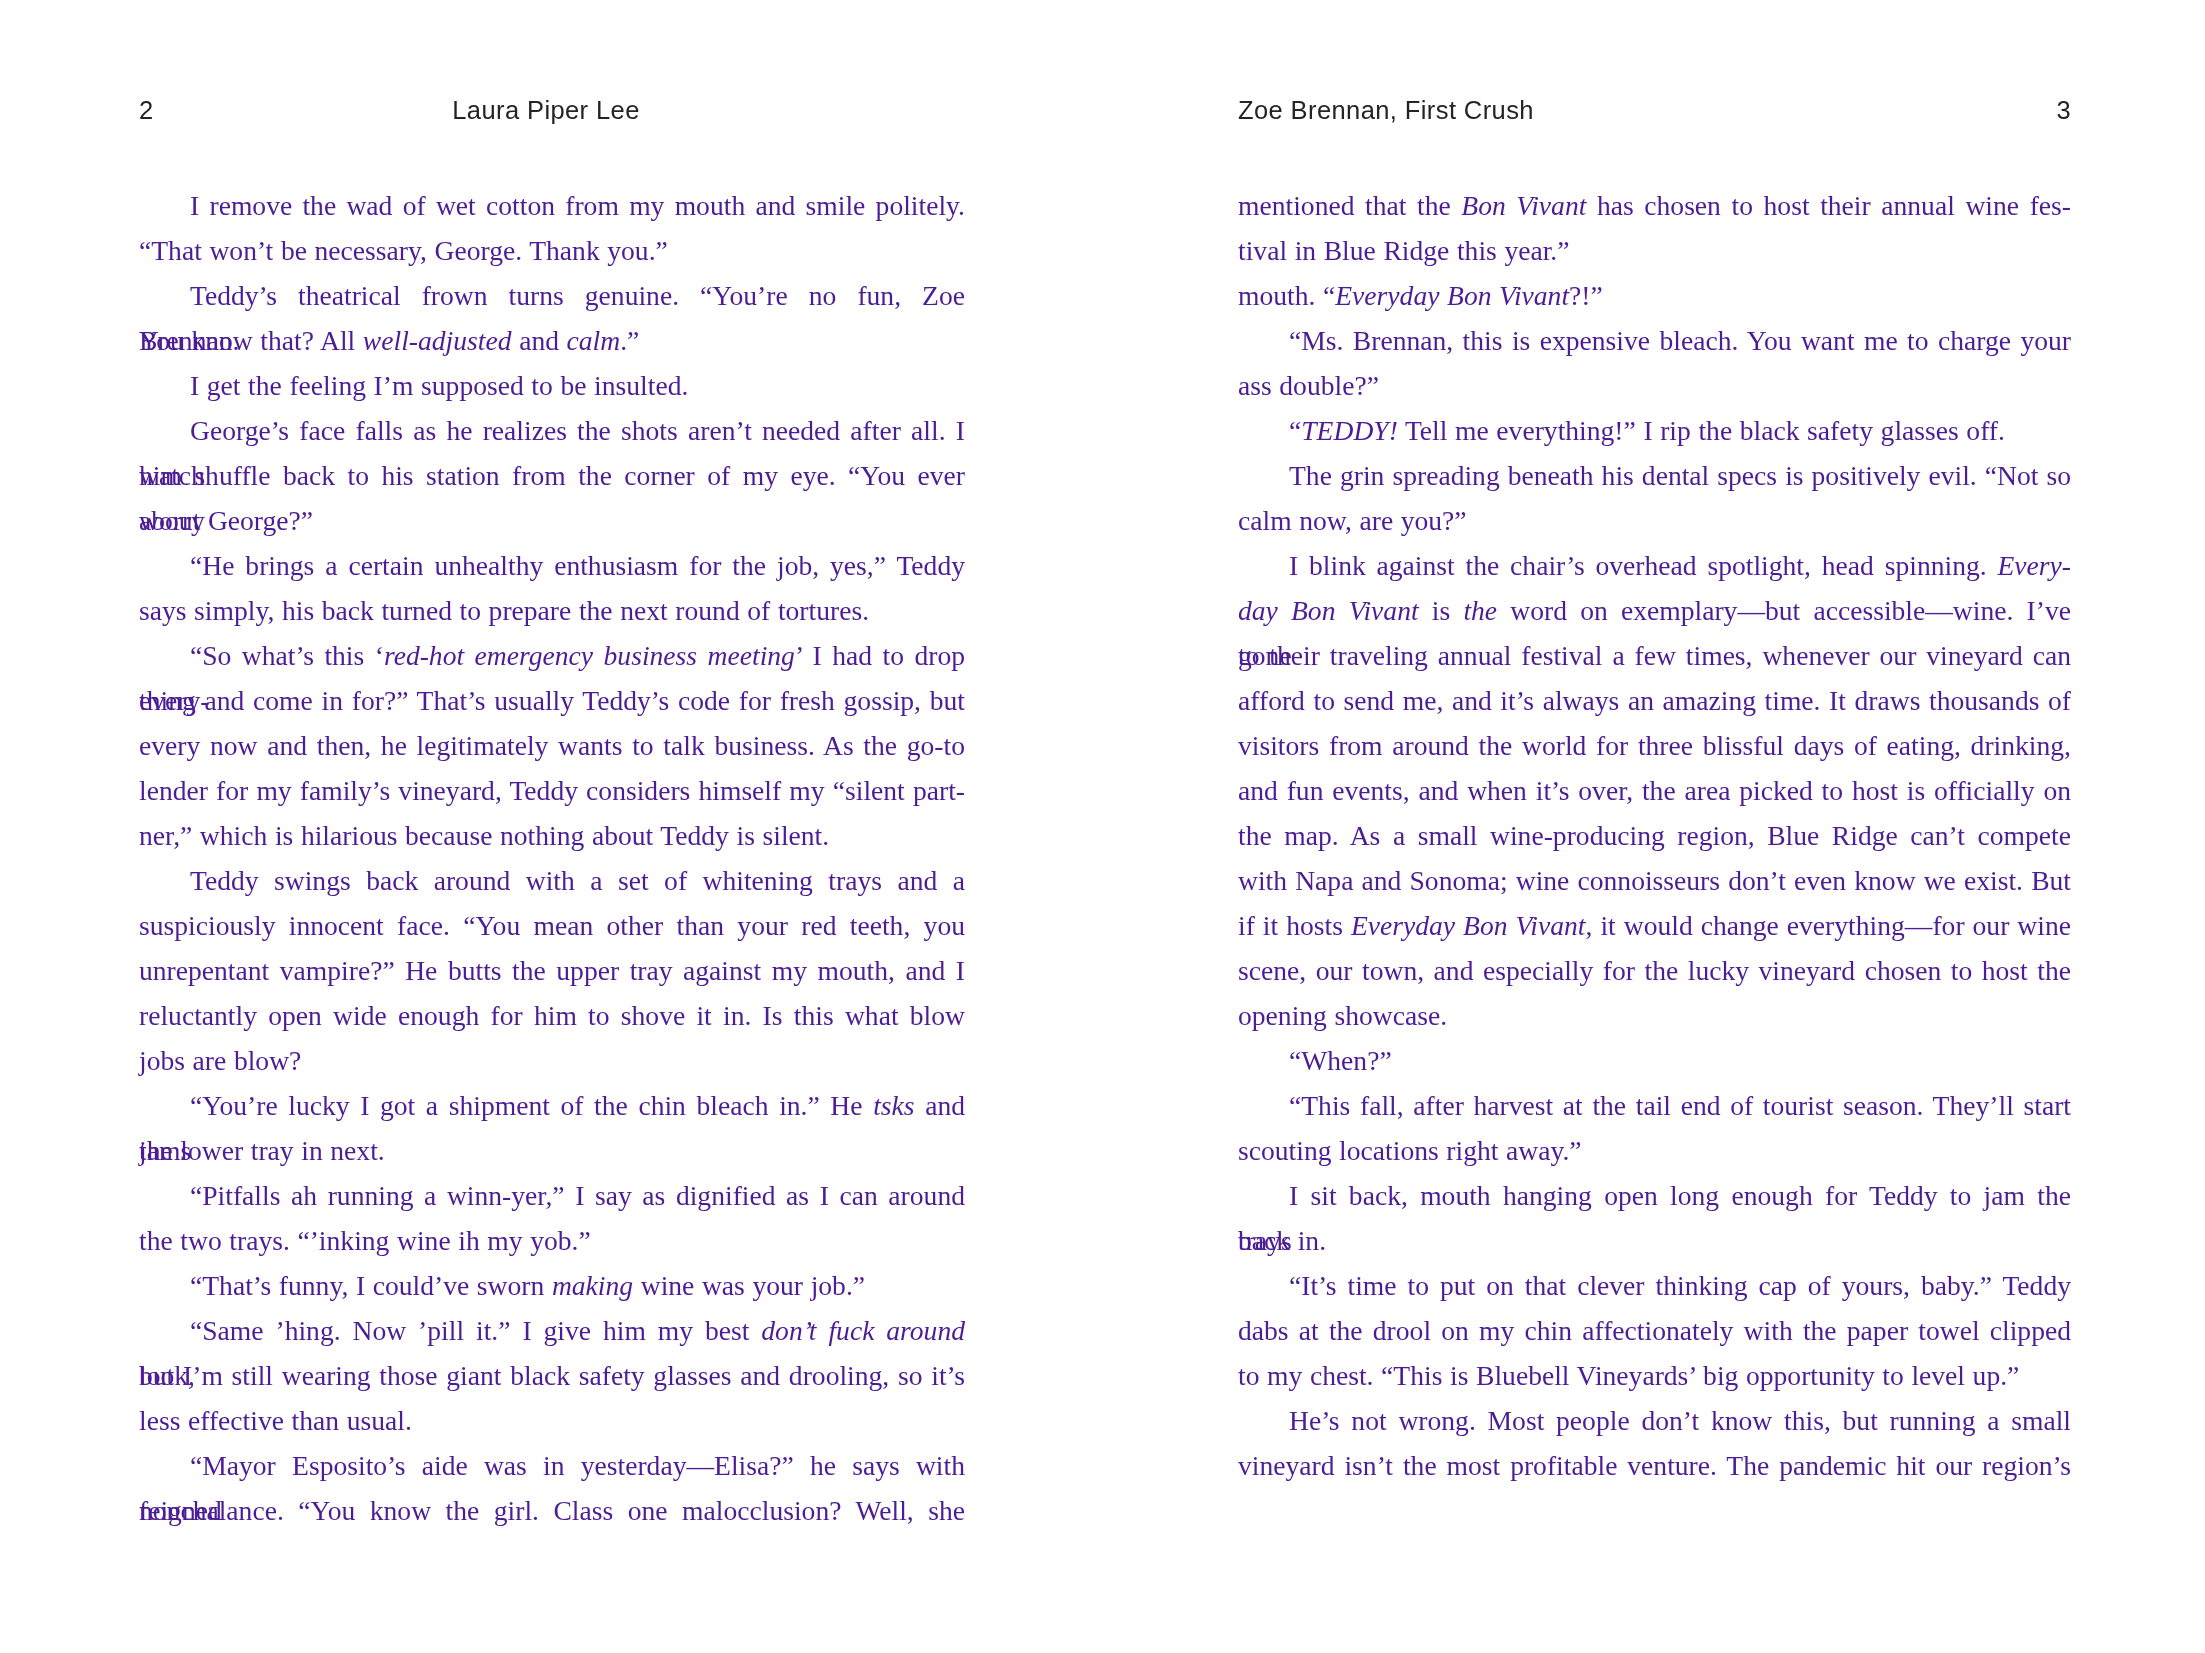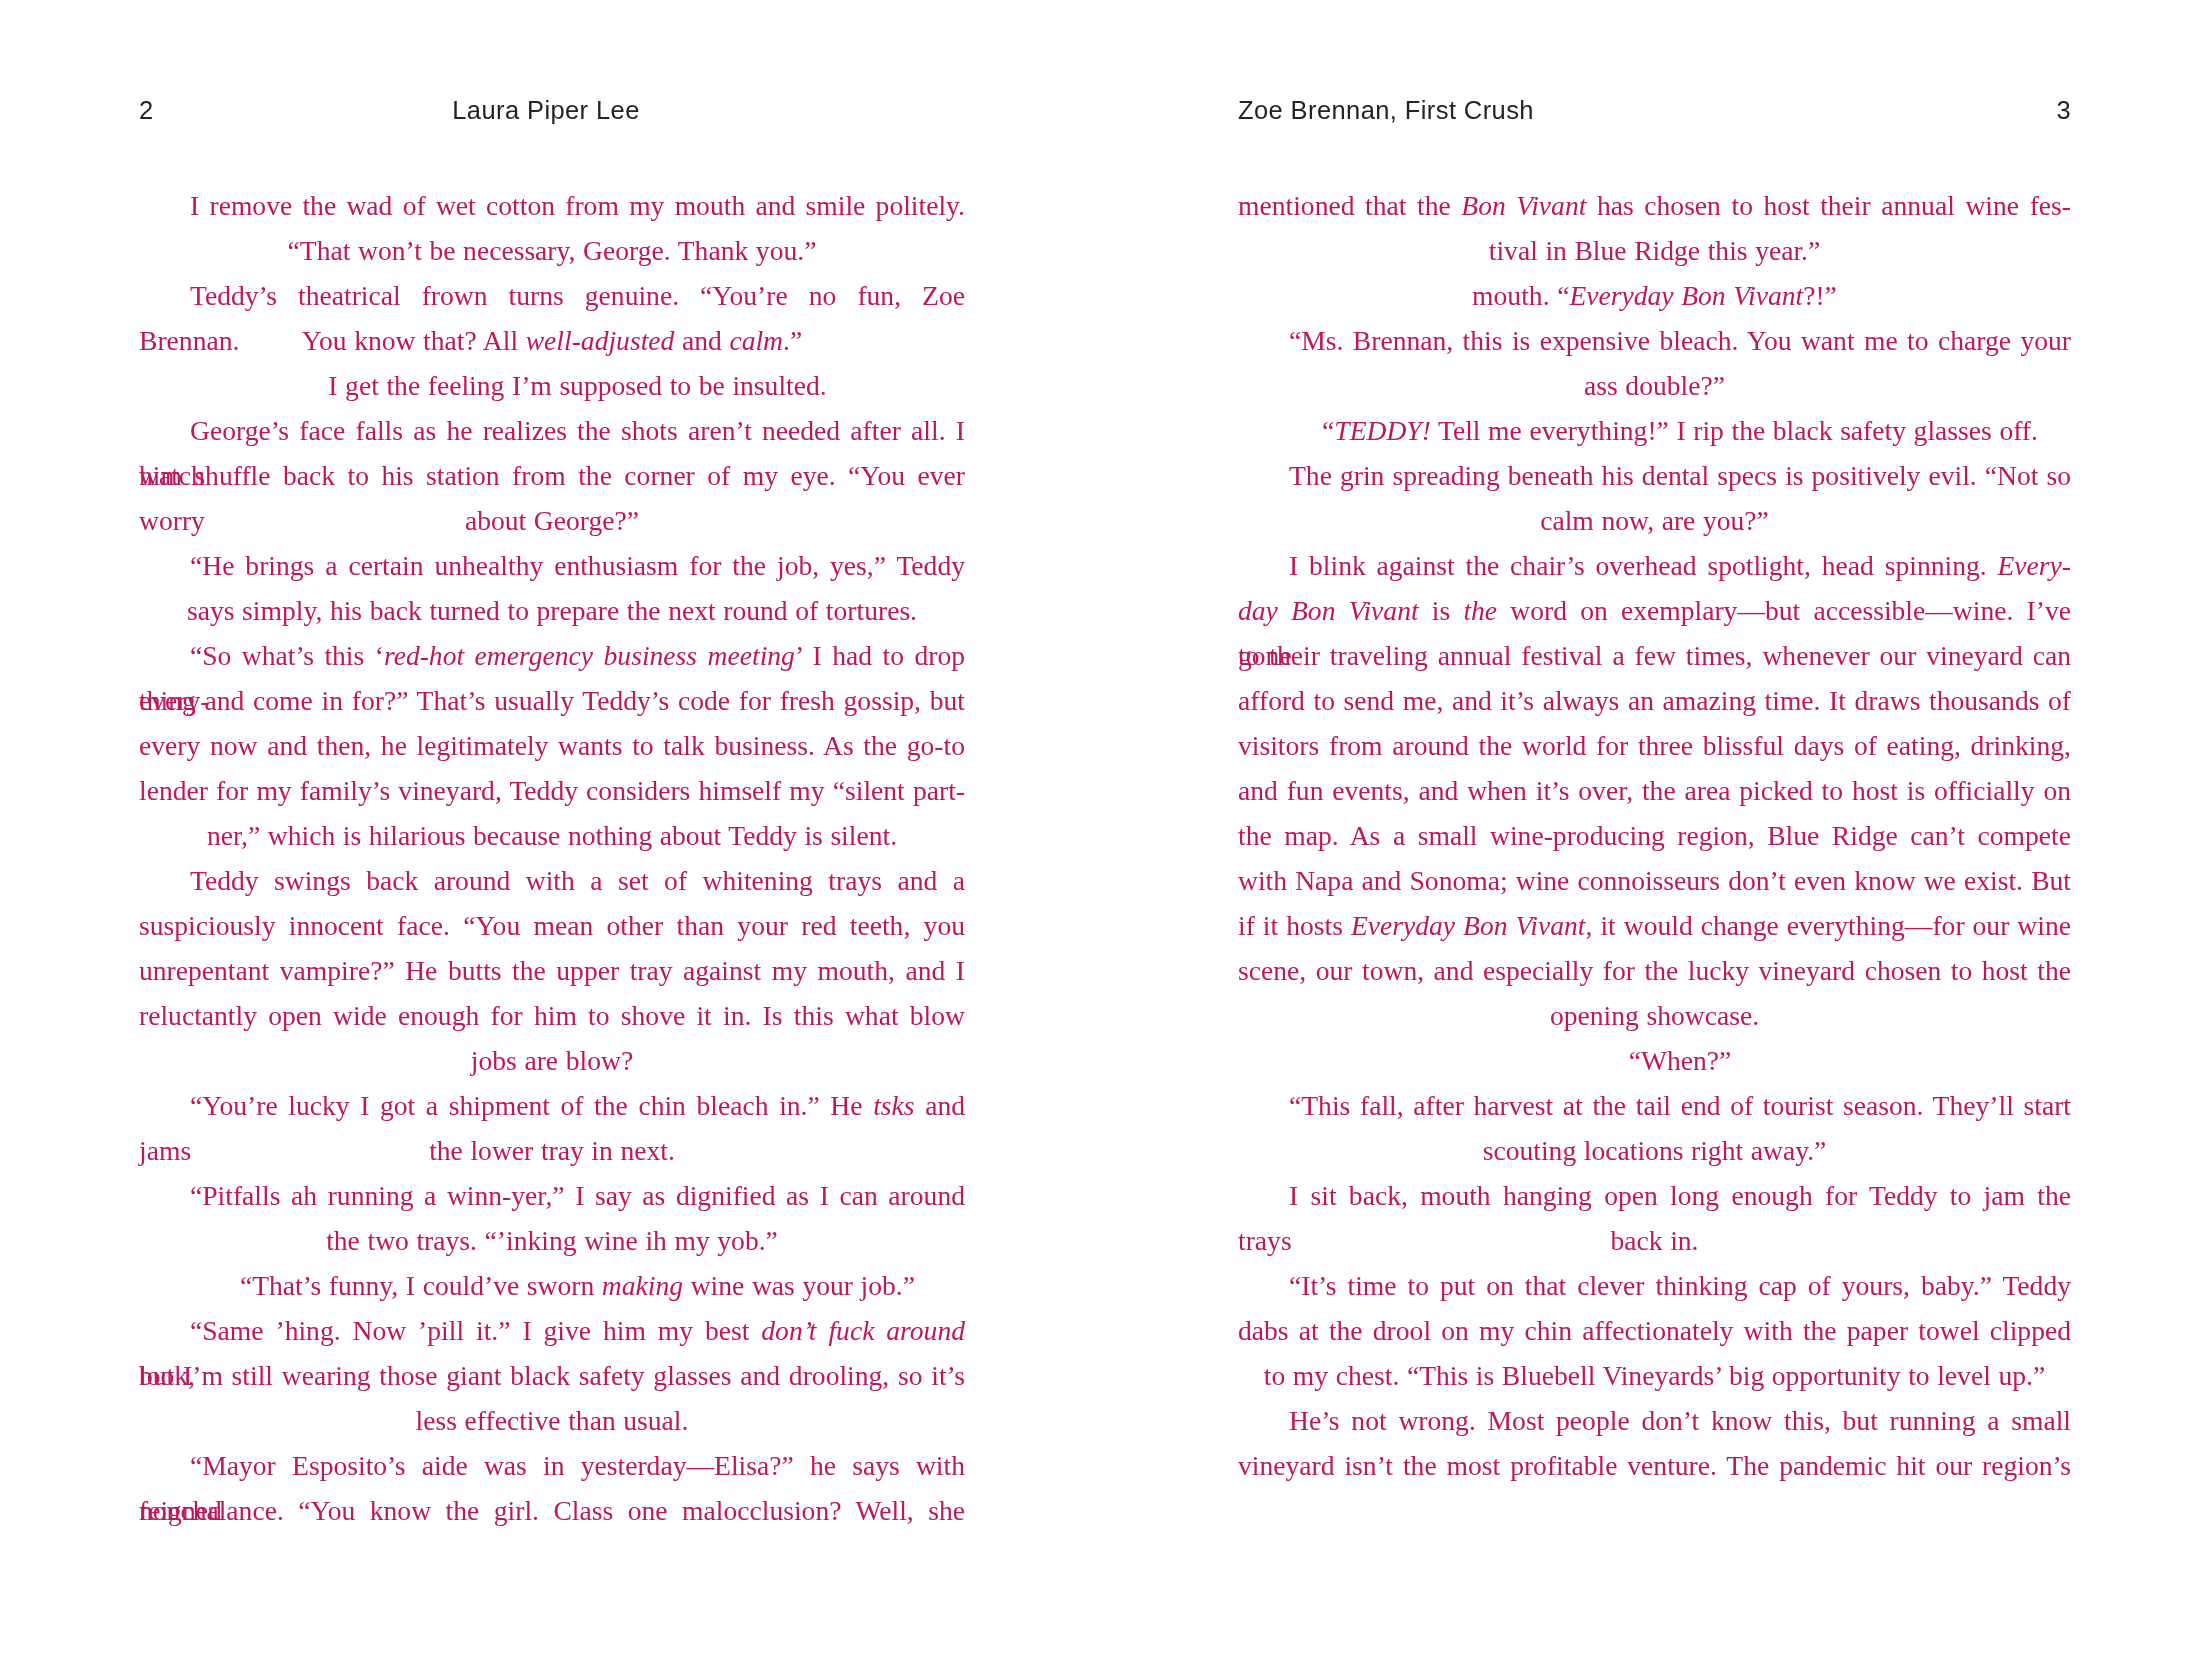--- a/index.html
+++ b/index.html
@@ -25,27 +25,27 @@
   .runhead-left  { left: 133px;  width: 826px; text-align: center; }
   .runhead-right { left: 1238px; width: 833px; text-align: left; }
   .pagenum-right { left: 1238px; width: 833px; text-align: right; }
 
   
   .textcol {
     position: absolute;
     top: 183px;
     font-size: 27.6px;
     line-height: 45px;
-    color: #be185d;
+    color: #4c1d95;
     word-spacing: 0.7px;
   }
   .col-left  { left: 139px;  width: 826px; }
   .col-right { left: 1238px; width: 833px; }
 
-  .line { height: 45px; text-align: center; }
+  .line { height: 45px; text-align: left; }
   .line.j { text-align: justify; text-align-last: justify; }
   .line.ind { text-indent: 51px; }
   .line i { font-style: italic; }
 </style>
 </head>
 <body>
 
 <div class="spread">
 
   <div class="pagenum pagenum-left">2</div>

